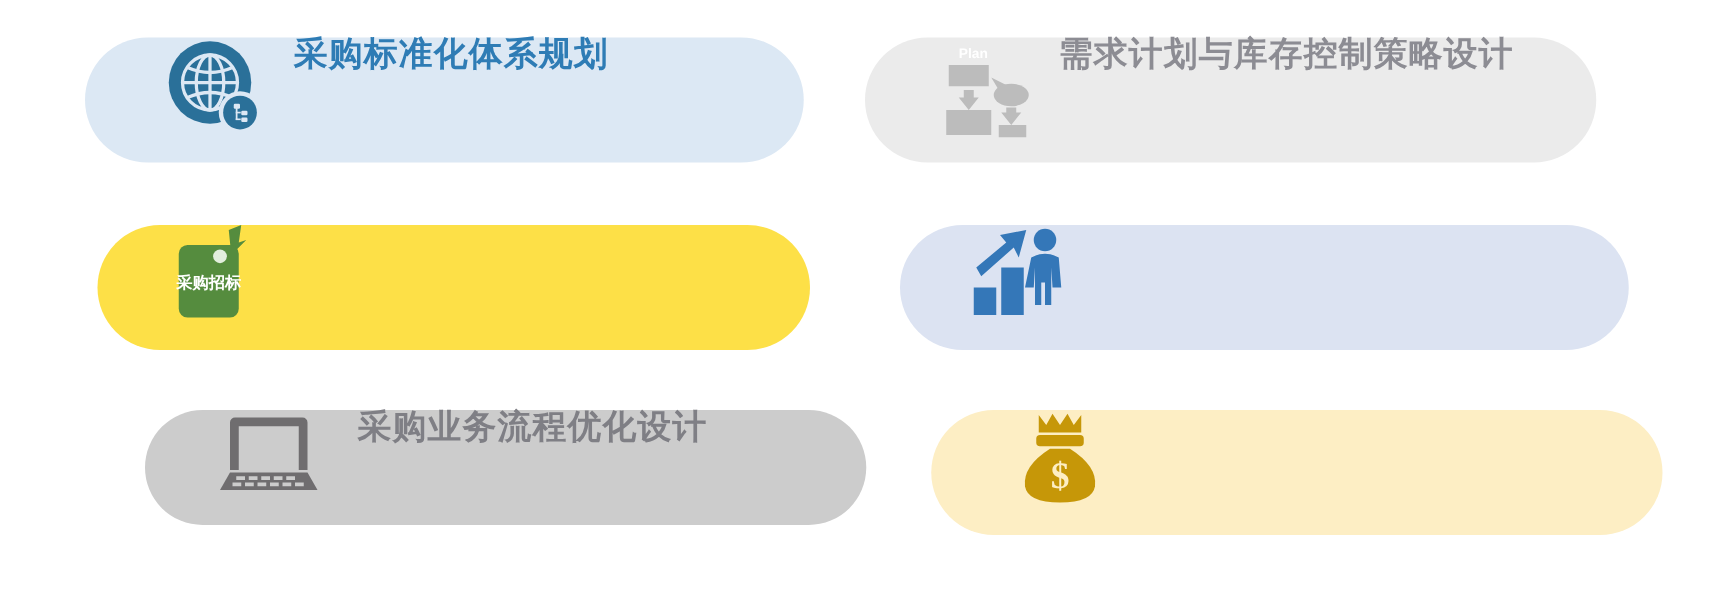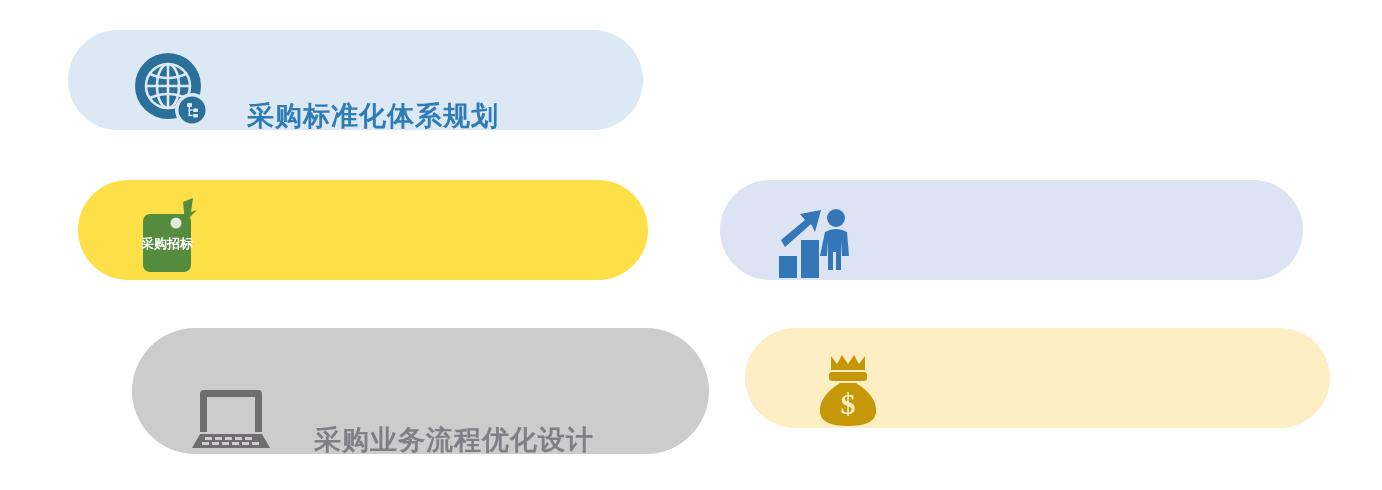--- a/index.html
+++ b/index.html
@@ -15,45 +15,44 @@
     position: relative;
   }
   #board {
     position: relative;
     width: 1382px;
     height: 490px;
   }
   .pill {
     position: absolute;
     display: flex;
-    align-items: flex-end;
+    align-items: flex-start;
     border-radius: 999px;
     box-sizing: border-box;
-    gap: 12px;
   }
   .pill-icon {
     flex: 0 0 auto;
     display: flex;
     align-items: center;
     justify-content: center;
   }
   .pill-label {
     font-size: 27px;
     font-weight: bold;
     letter-spacing: 1px;
     white-space: nowrap;
     line-height: 1;
   }
 
   
   .p1 { left: 68px;  top: 30px;  width: 575px; height: 100px; }
   .p2 { left: 692px; top: 30px;  width: 585px; height: 100px; }
   .p3 { left: 78px;  top: 180px; width: 570px; height: 100px; }
   .p4 { left: 720px; top: 180px; width: 583px; height: 100px; }
-  .p5 { left: 132px; top: 328px; width: 577px; height: 126px; }
+  .p5 { left: 116px; top: 328px; width: 577px; height: 92px; }
   .p6 { left: 745px; top: 328px; width: 585px; height: 100px; }
 
   .p1 .pill-icon { width: 105px; margin-left: 52px; }
   .p2 .pill-icon { width: 95px;  margin-left: 50px; }
   .p3 .pill-icon { width: 100px; margin-left: 50px; }
   .p4 .pill-icon { width: 95px;  margin-left: 48px; }
   .p5 .pill-icon { width: 100px; margin-left: 48px; }
   .p6 .pill-icon { width: 90px;  margin-left: 58px; }
 
   .p1 .pill-label { margin-left: 10px; }
@@ -94,20 +93,35 @@
           <rect x="63" y="64" width="5" height="3.6" rx="1"></rect>
           <rect x="58.6" y="56" width="1.4" height="10"></rect>
           <rect x="58.6" y="59.4" width="4" height="1.3"></rect>
           <rect x="58.6" y="64.8" width="4" height="1.3"></rect>
         </g>
       </svg>
     </div>
     <div class="pill-label" style="color:#2e7cb5">采购标准化体系规划</div>
   </div>
 
+  <div class="pill p2" style="background:#ebebeb">
+    <div class="pill-icon">
+      <svg width="78" height="80" viewBox="0 0 78 80" aria-hidden="true">
+        <text x="16" y="16" class="tag-text" fill="#bcbcbc" font-family="Liberation Sans, sans-serif" font-size="15" font-weight="bold">Plan</text>
+        <rect x="8" y="22" width="32" height="17" fill="#bcbcbc"></rect>
+        <polygon points="42,32 56,39 48,42" fill="#bcbcbc"></polygon>
+        <ellipse cx="58" cy="46" rx="14" ry="9" fill="#bcbcbc"></ellipse>
+        <polygon points="20,42 28,42 28,48 32,48 24,58 16,48 20,48" fill="#bcbcbc"></polygon>
+        <polygon points="54,56 62,56 62,60 66,60 58,70 50,60 54,60" fill="#bcbcbc"></polygon>
+        <rect x="6" y="58" width="36" height="20" fill="#bcbcbc"></rect>
+        <rect x="48" y="70" width="22" height="10" fill="#bcbcbc"></rect>
+      </svg>
+    </div>
+    <div class="pill-label" style="color:#8c8c93">需求计划与库存控制策略设计</div>
+  </div>
 
   <div class="pill p3" style="background:#fde047">
     <div class="pill-icon">
       <svg width="86" height="82" viewBox="0 0 86 82" aria-hidden="true">
         <polygon points="48,4 58,0 56,14 62,12 50,24" fill="#558c3e"></polygon>
         <rect x="8" y="16" width="48" height="58" rx="7" fill="#558c3e"></rect>
         <circle cx="41" cy="25" r="5.5" fill="#e2eedd"></circle>
         <text x="32" y="50" text-anchor="middle" font-family="Liberation Sans, sans-serif" font-size="13" font-weight="bold" fill="#ffffff">采购招标</text>
       </svg>
     </div>

